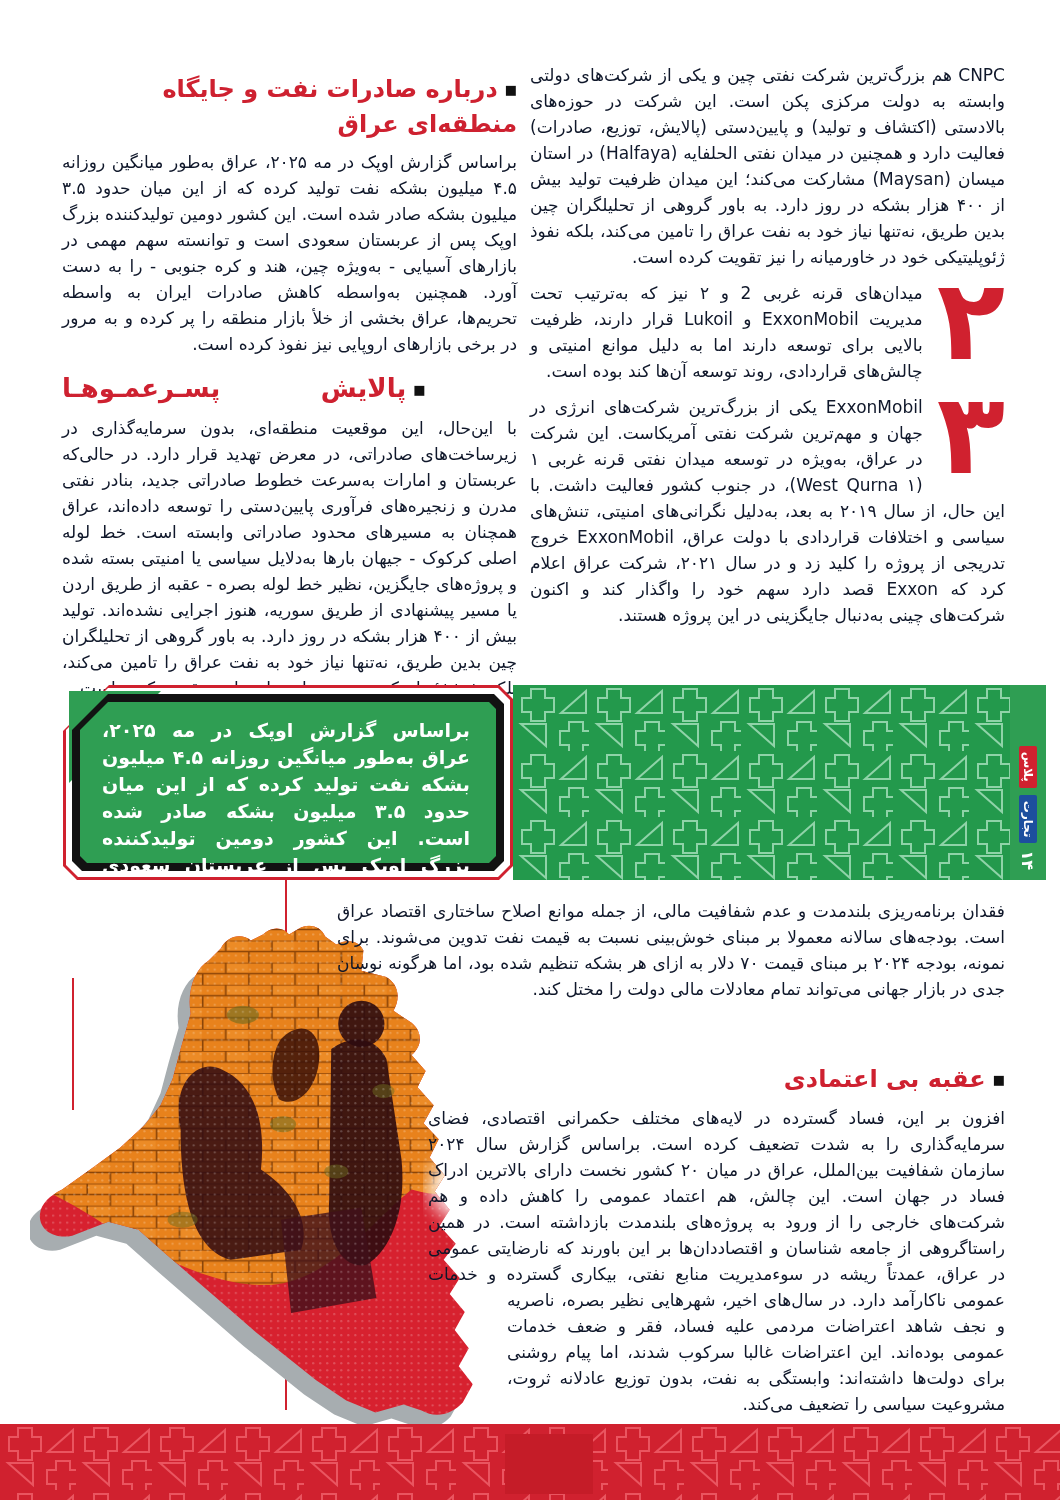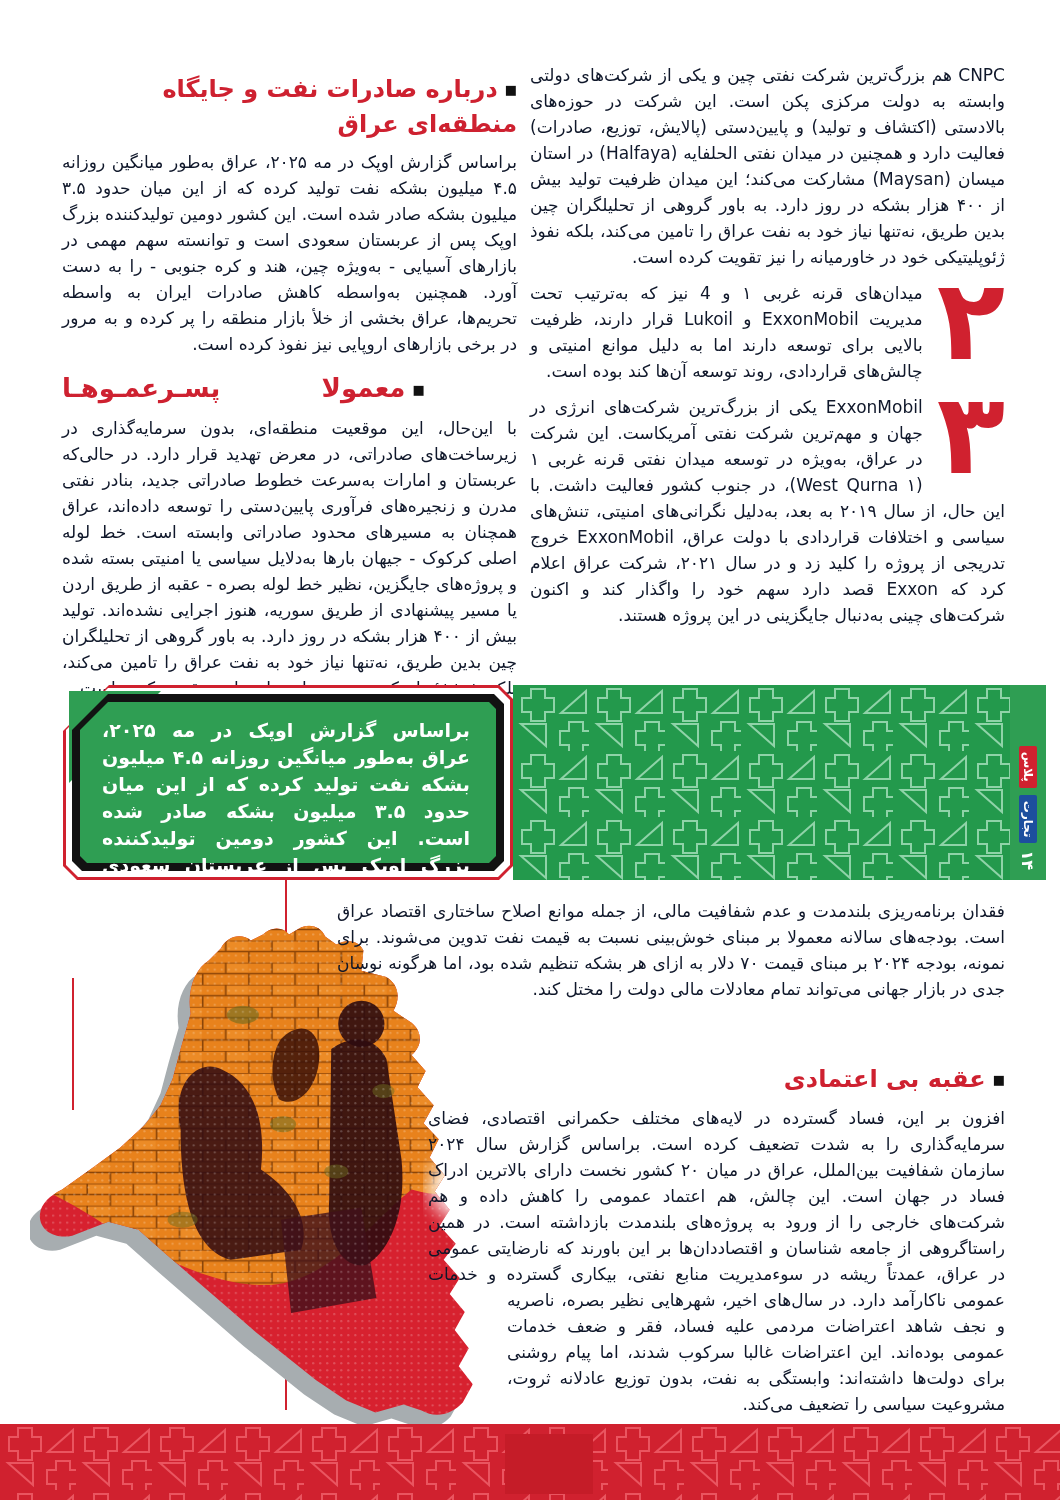--- a/index.html
+++ b/index.html
@@ -54,34 +54,34 @@
 </head>
 <body>
 
 <div class="page">
 
   <section class="col-right">
     <p class="body-text">CNPC هم بزرگ‌ترین شرکت نفتی چین و یکی از شرکت‌های دولتی وابسته به دولت مرکزی پکن است. این شرکت در حوزه‌های بالادستی (اکتشاف و تولید) و پایین‌دستی (پالایش، توزیع، صادرات) فعالیت دارد و همچنین در میدان نفتی الحلفایه (Halfaya) در استان میسان (Maysan) مشارکت می‌کند؛ این میدان ظرفیت تولید بیش از ۴۰۰ هزار بشکه در روز دارد. به باور گروهی از تحلیلگران چین بدین طریق، نه‌تنها نیاز خود به نفت عراق را تامین می‌کند، بلکه نفوذ ژئوپلیتیکی خود در خاورمیانه را نیز تقویت کرده است.</p>
 
     <div class="num-item">
       <span class="big-num">۲</span>
-      <p class="body-text">میدان‌های قرنه غربی ۱ و 4 نیز که به‌ترتیب تحت مدیریت ExxonMobil و Lukoil قرار دارند، ظرفیت بالایی برای توسعه دارند اما به دلیل موانع امنیتی و چالش‌های قراردادی، روند توسعه آن‌ها کند بوده است.</p>
+      <p class="body-text">میدان‌های قرنه غربی 2 و ۲ نیز که به‌ترتیب تحت مدیریت ExxonMobil و Lukoil قرار دارند، ظرفیت بالایی برای توسعه دارند اما به دلیل موانع امنیتی و چالش‌های قراردادی، روند توسعه آن‌ها کند بوده است.</p>
     </div>
 
     <div class="num-item">
       <span class="big-num">۳</span>
       <p class="body-text">ExxonMobil یکی از بزرگ‌ترین شرکت‌های انرژی در جهان و مهم‌ترین شرکت نفتی آمریکاست. این شرکت در عراق، به‌ویژه در توسعه میدان نفتی قرنه غربی ۱ (West Qurna ۱)، در جنوب کشور فعالیت داشت. با این حال، از سال ۲۰۱۹ به بعد، به‌دلیل نگرانی‌های امنیتی، تنش‌های سیاسی و اختلافات قراردادی با دولت عراق، ExxonMobil خروج تدریجی از پروژه را کلید زد و در سال ۲۰۲۱، شرکت عراق اعلام کرد که Exxon قصد دارد سهم خود را واگذار کند و اکنون شرکت‌های چینی به‌دنبال جایگزینی در این پروژه هستند.</p>
     </div>
   </section>
 
   <section class="col-left">
     <h2 class="red-head"><span class="sq">■</span><span>درباره صادرات نفت و جایگاه منطقه‌ای عراق</span></h2>
     <p class="body-text">براساس گزارش اوپک در مه ۲۰۲۵، عراق به‌طور میانگین روزانه ۴.۵ میلیون بشکه نفت تولید کرده که از این میان حدود ۳.۵ میلیون بشکه صادر شده است. این کشور دومین تولیدکننده بزرگ اوپک پس از عربستان سعودی است و توانسته سهم مهمی در بازارهای آسیایی - به‌ویژه چین، هند و کره جنوبی - را به دست آورد. همچنین به‌واسطه کاهش صادرات ایران به واسطه تحریم‌ها، عراق بخشی از خلأ بازار منطقه را پر کرده و به مرور در برخی بازارهای اروپایی نیز نفوذ کرده است.</p>
 
-    <h2 class="red-head stretch" style="margin-top:14px;"><span class="sq">■</span><span>معمولا پسـرعمـوهـا</span></h2>
+    <h2 class="red-head stretch" style="margin-top:14px;"><span class="sq">■</span><span>پالایش پسـرعمـوهـا</span></h2>
     <p class="body-text">با این‌حال، این موقعیت منطقه‌ای، بدون سرمایه‌گذاری در زیرساخت‌های صادراتی، در معرض تهدید قرار دارد. در حالی‌که عربستان و امارات به‌سرعت خطوط صادراتی جدید، بنادر نفتی مدرن و زنجیره‌های فرآوری پایین‌دستی را توسعه داده‌اند، عراق همچنان به مسیرهای محدود صادراتی وابسته است. خط لوله اصلی کرکوک - جیهان بارها به‌دلایل سیاسی یا امنیتی بسته شده و پروژه‌های جایگزین، نظیر خط لوله بصره - عقبه از طریق اردن یا مسیر پیشنهادی از طریق سوریه، هنوز اجرایی نشده‌اند. تولید بیش از ۴۰۰ هزار بشکه در روز دارد. به باور گروهی از تحلیلگران چین بدین طریق، نه‌تنها نیاز خود به نفت عراق را تامین می‌کند، بلکه نفوذ ژئوپلیتیکی خود در خاورمیانه را نیز تقویت کرده است.</p>
   </section>
 
   <div class="band">
     <div class="quote-wrap">
       <div class="q-red"></div>
       <div class="q-white"></div>
       <div class="q-greenstripe"></div>
       <div class="q-black"></div>
       <div class="q-green"></div>

